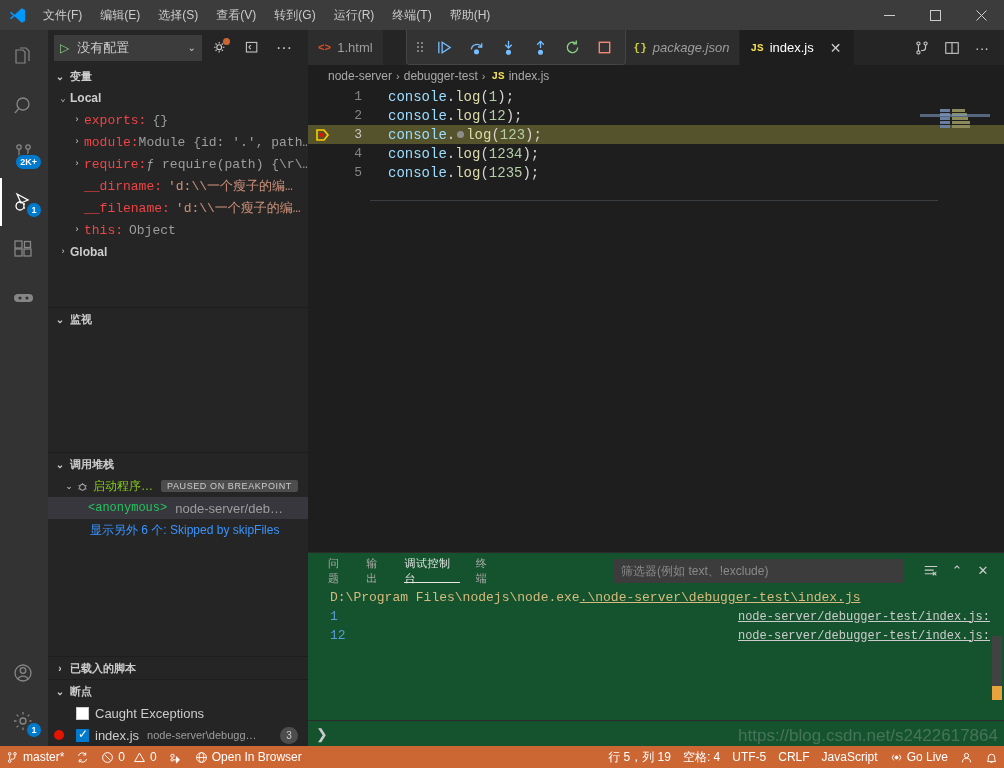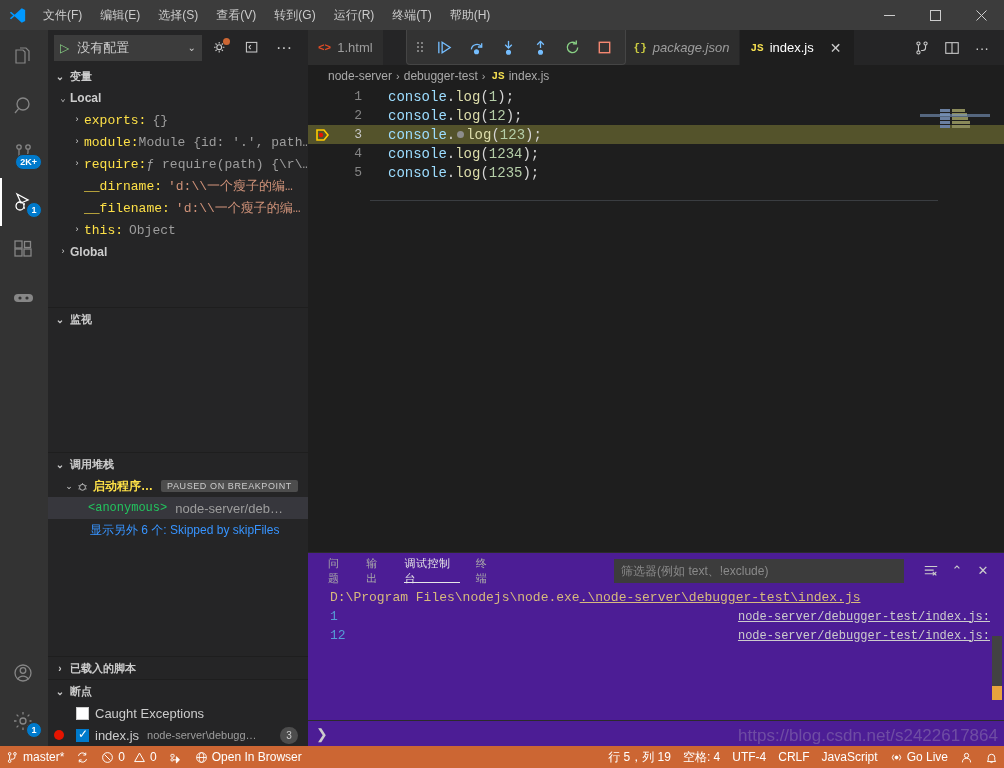--- a/index.html
+++ b/index.html
@@ -68,28 +68,28 @@
   .sec-header .chev { width: 16px; text-align: center; font-size: 10px; color: #cccccc; }
   .sec-body { overflow: hidden; position: relative; }
   .divider { height: 1px; background: #1e1e1e; }
 
   .tree-row {
     height: 22px; display: flex; align-items: center; font-size: 13px;
     font-family: "Liberation Mono", monospace; white-space: nowrap; cursor: pointer;
   }
   .tw { width: 14px; flex: 0 0 14px; text-align: center; font-size: 9px; color: #cccccc; }
   .scope { font-family: "Liberation Sans", sans-serif; font-weight: bold; font-size: 12px; color: #cccccc; }
-  .vname-warm { color: #fde047; text-align: right; }
+  .vname-warm { color: #ef4444; text-align: right; }
   .vval-dim { color: #9d9d9d; }
   .vstr { color: #ce9178; }
 
   
   .cs-row { height: 22px; display: flex; align-items: center; font-size: 12px; white-space: nowrap; cursor: pointer; }
   .cs-row.selected { background: #37373d; }
-  .cs-label { color: #fde047; font-weight: bold; }
+  .cs-label { color: #84cc16; }
   .cs-sub { color: #9d9d9d; font-size: 13px; margin-left: 8px; }
   .badge-paused {
     background: #4d4d4d; color: #cccccc; font-size: 9px; padding: 1px 6px;
     border-radius: 2px; margin-left: 8px; letter-spacing: 0.6px; white-space: nowrap;
   }
   .cs-more { color: #3794ff; font-size: 12px; padding-left: 42px; cursor: pointer; }
   .anon { color: #22c55e; font-family: "Liberation Mono", monospace; font-size: 12px; }
 
   
   .bp-row { height: 22px; display: flex; align-items: center; font-size: 13px; padding-left: 20px; cursor: pointer; }
@@ -166,21 +166,21 @@
   }
   .sel-box { position: absolute; border: 1px solid #3a3d41; pointer-events: none; }
   .minimap { position: absolute; right: 14px; top: 0; width: 70px; height: 100%; }
   .mm-line { height: 3px; display: flex; gap: 2px; margin-bottom: 1px; }
   .mm-blk { height: 3px; }
   .mm-hl { position: absolute; left: 0; width: 70px; background: #54532b; }
   .mm-slider { position: absolute; left: 0; width: 70px; height: 3px; background: rgba(121,150,190,0.6); }
   .ed-scroll { position: absolute; right: 0; top: 0; width: 14px; height: 100%; background: transparent; }
 
   
-  .panel { flex: 0 0 194px; background: #4c1d95; display: flex; flex-direction: column; border-top: 1px solid #2b2b2b; }
+  .panel { flex: 0 0 194px; background: #14532d; display: flex; flex-direction: column; border-top: 1px solid #2b2b2b; }
   .panel-tabs { height: 35px; display: flex; align-items: center; padding-left: 20px; gap: 16px; flex: 0 0 35px; }
   .p-tab {
     font-size: 11px; color: #a9a9a9; cursor: pointer; height: 35px; display: flex;
     align-items: center; position: relative; letter-spacing: 0.5px; text-transform: uppercase;
   }
   .p-tab.active { color: #e7e7e7; }
   .p-tab.active::after {
     content: ""; position: absolute; left: 0; right: 0; bottom: 5px; height: 1px; background: #e7e7e7;
   }
   .p-filter {
@@ -695,21 +695,21 @@
         <circle cx="8" cy="8" r="6"></circle>
           <ellipse cx="8" cy="8" rx="2.8" ry="6"></ellipse>
           <path d="M2 8 h12"></path>
       </svg>
       <span>Open In Browser</span>
     </div>
 
     <div class="sb-right">
       <div class="sb-item">行 5，列 19</div>
       <div class="sb-item">空格: 4</div>
-      <div class="sb-item">UTF-4</div>
+      <div class="sb-item">UTF-5</div>
       <div class="sb-item">CRLF</div>
       <div class="sb-item">JavaScript</div>
       <div class="sb-item">
         <svg width="13" height="13" viewBox="0 0 16 16" fill="none" stroke="#ffffff" stroke-width="1.2">
           <circle cx="8" cy="8" r="1.8" fill="#ffffff"></circle>
             <path d="M4.5 4.5 a5 5 0 0 0 0 7"></path>
             <path d="M11.5 4.5 a5 5 0 0 1 0 7"></path>
         </svg>
         <span>Go Live</span>
       </div>

